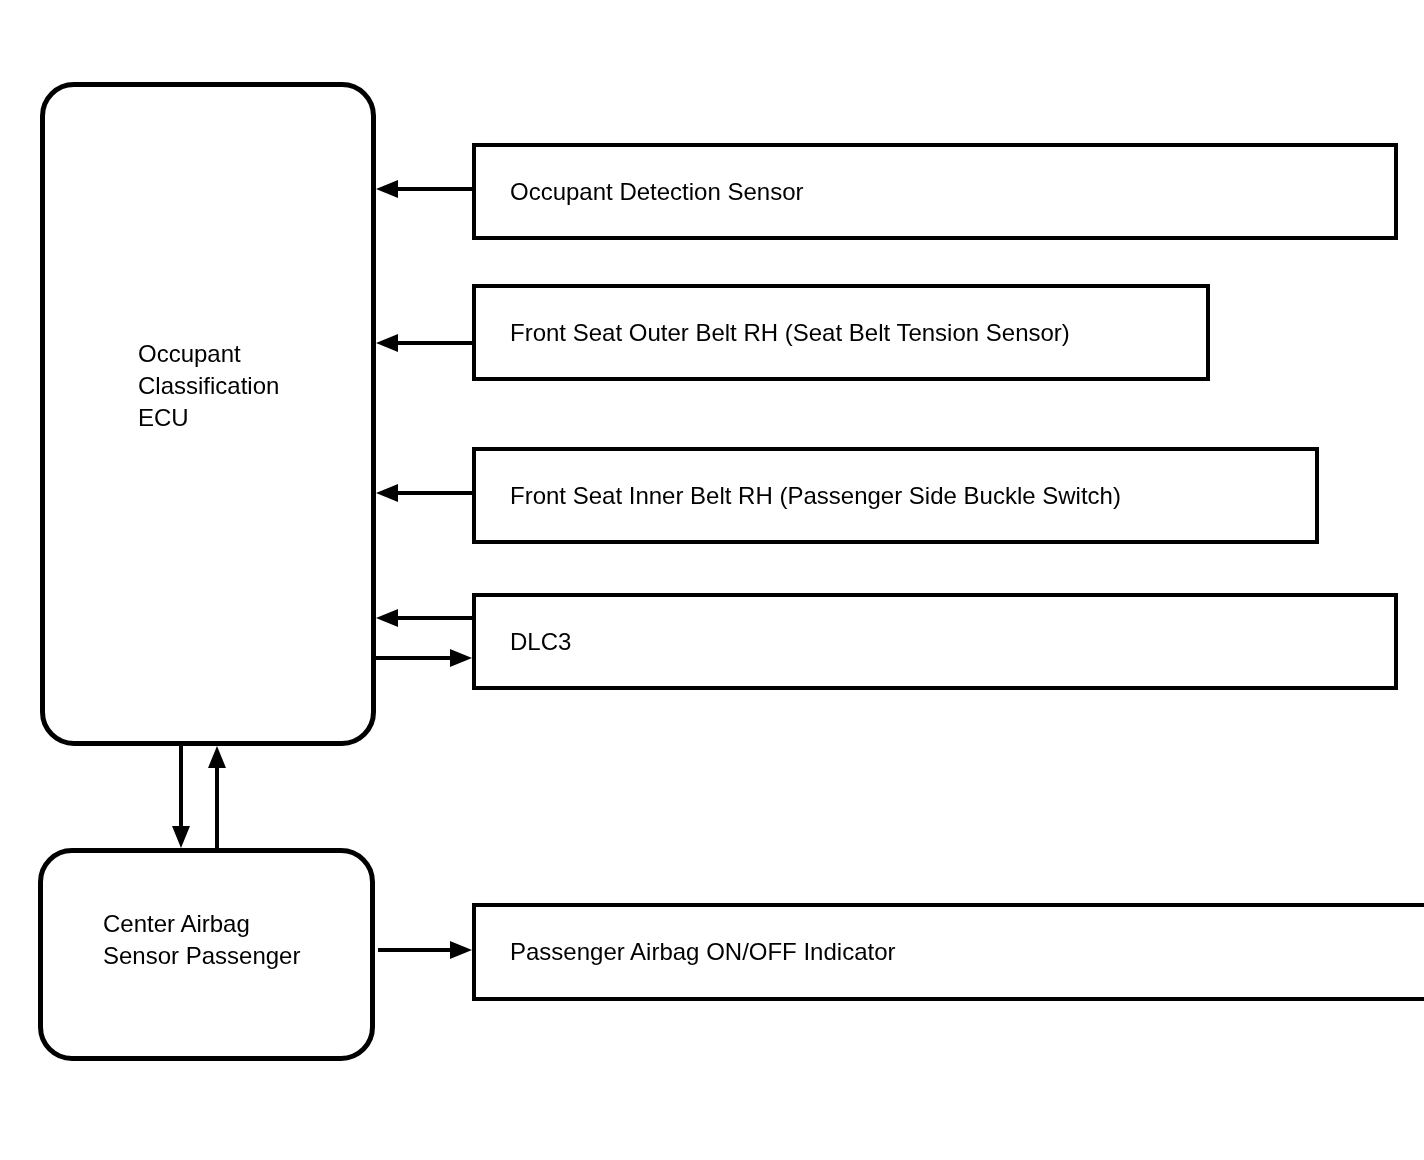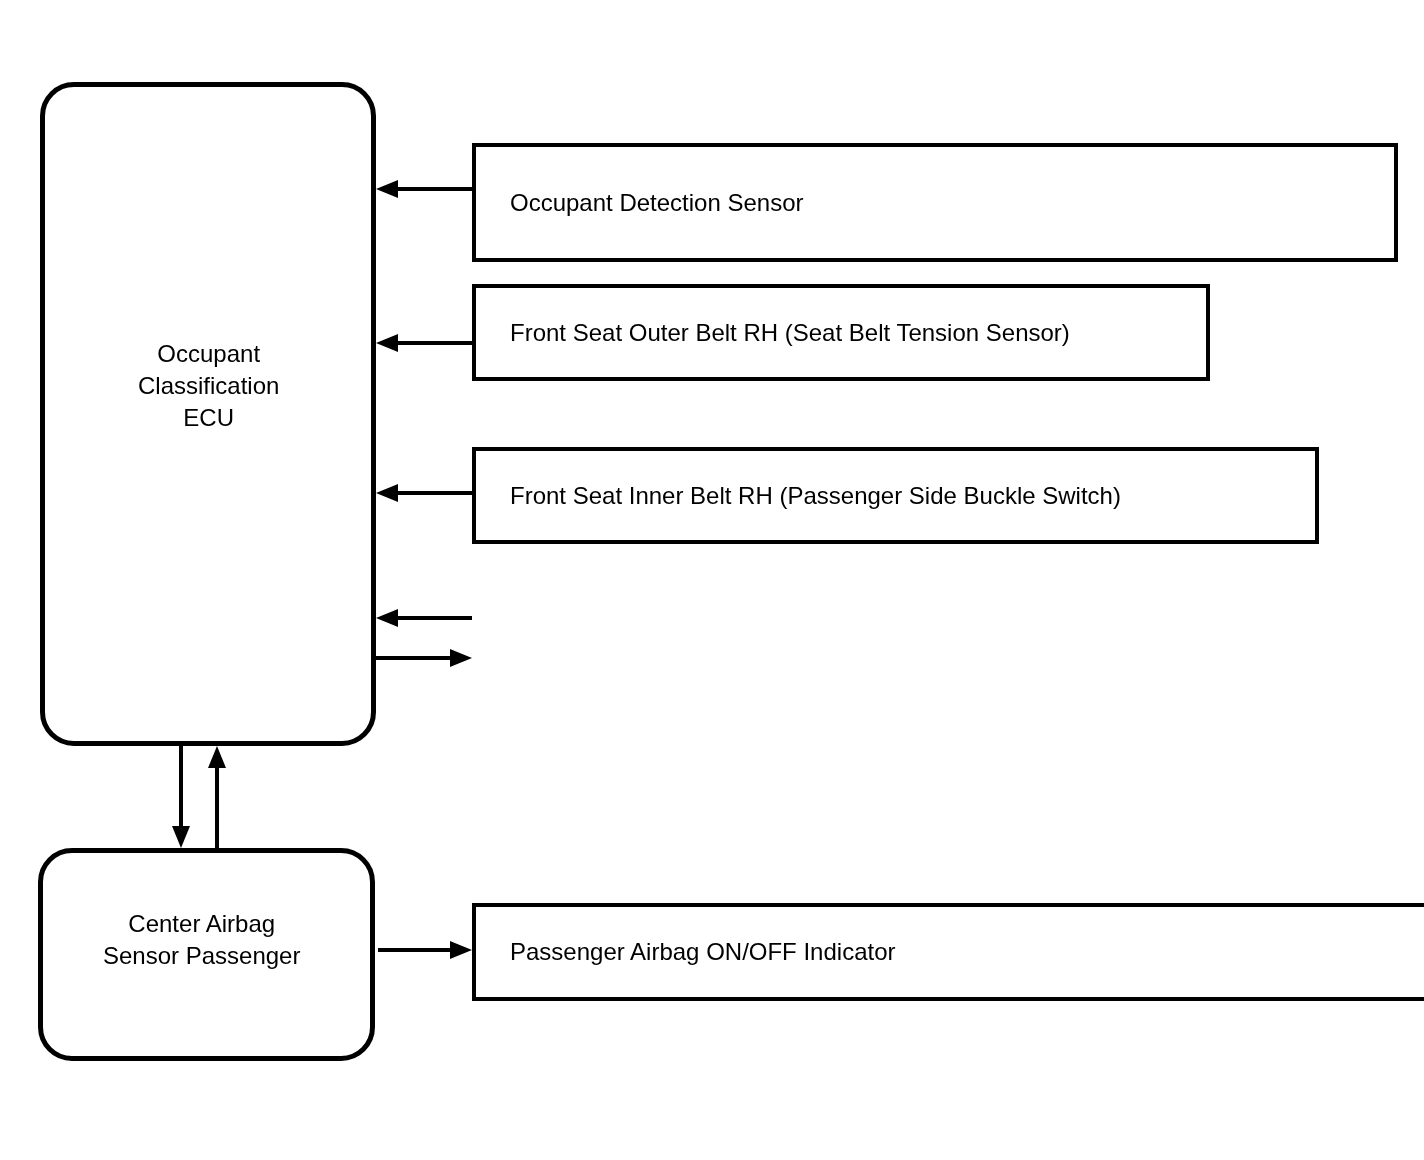--- a/index.html
+++ b/index.html
@@ -37,30 +37,29 @@
   .node__label {
     position: absolute;
     white-space: nowrap;
   }
   .node__label--flow {
     position: static;
     white-space: nowrap;
   }
   .node__line {
     display: block;
-    text-align: center;
   }
   
   .node--ecu { left: 40px; top: 82px; width: 336px; height: 664px; }
   .node--ecu .node__label { left: 93px; top: 251px; }
   
   .node--center { left: 38px; top: 848px; width: 337px; height: 213px; }
   .node--center .node__label { left: 60px; top: 55px; }
   
-  .node--bar1 { left: 472px; top: 143px; width: 926px; height: 119px; }
+  .node--bar1 { left: 472px; top: 143px; width: 926px; height: 97px; }
   .node--bar2 { left: 472px; top: 284px; width: 738px; height: 97px; }
   .node--bar3 { left: 472px; top: 447px; width: 847px; height: 97px; }
   .node--bar4 { left: 472px; top: 593px; width: 926px; height: 97px; }
   .node--bar5 { left: 472px; top: 903px; width: 1119px; height: 98px; }
   .arrow-layer {
     position: absolute;
     left: 0;
     top: 0;
     width: 1424px;
     height: 1160px;
@@ -92,20 +91,23 @@
   </div>
 
   <div class="node node--bar node--bar2">
     <span class="node__label--flow">Front Seat Outer Belt RH (Seat Belt Tension Sensor)</span>
   </div>
 
   <div class="node node--bar node--bar3">
     <span class="node__label--flow">Front Seat Inner Belt RH (Passenger Side Buckle Switch)</span>
   </div>
 
+  <div class="node node--bar node--bar4">
+    <span class="node__label--flow">DLC3</span>
+  </div>
 
   <div class="node node--bar node--bar5">
     <span class="node__label--flow">Passenger Airbag ON/OFF Indicator</span>
   </div>
 
   <svg class="arrow-layer" width="1424" height="1160" viewBox="0 0 1424 1160" xmlns="http://www.w3.org/2000/svg">
 
     <g stroke="#000000" fill="#000000">
       <line x1="472" y1="189" x2="396" y2="189" stroke-width="4"></line>
       <polygon points="376,189 398,180 398,198" stroke="none"></polygon>

